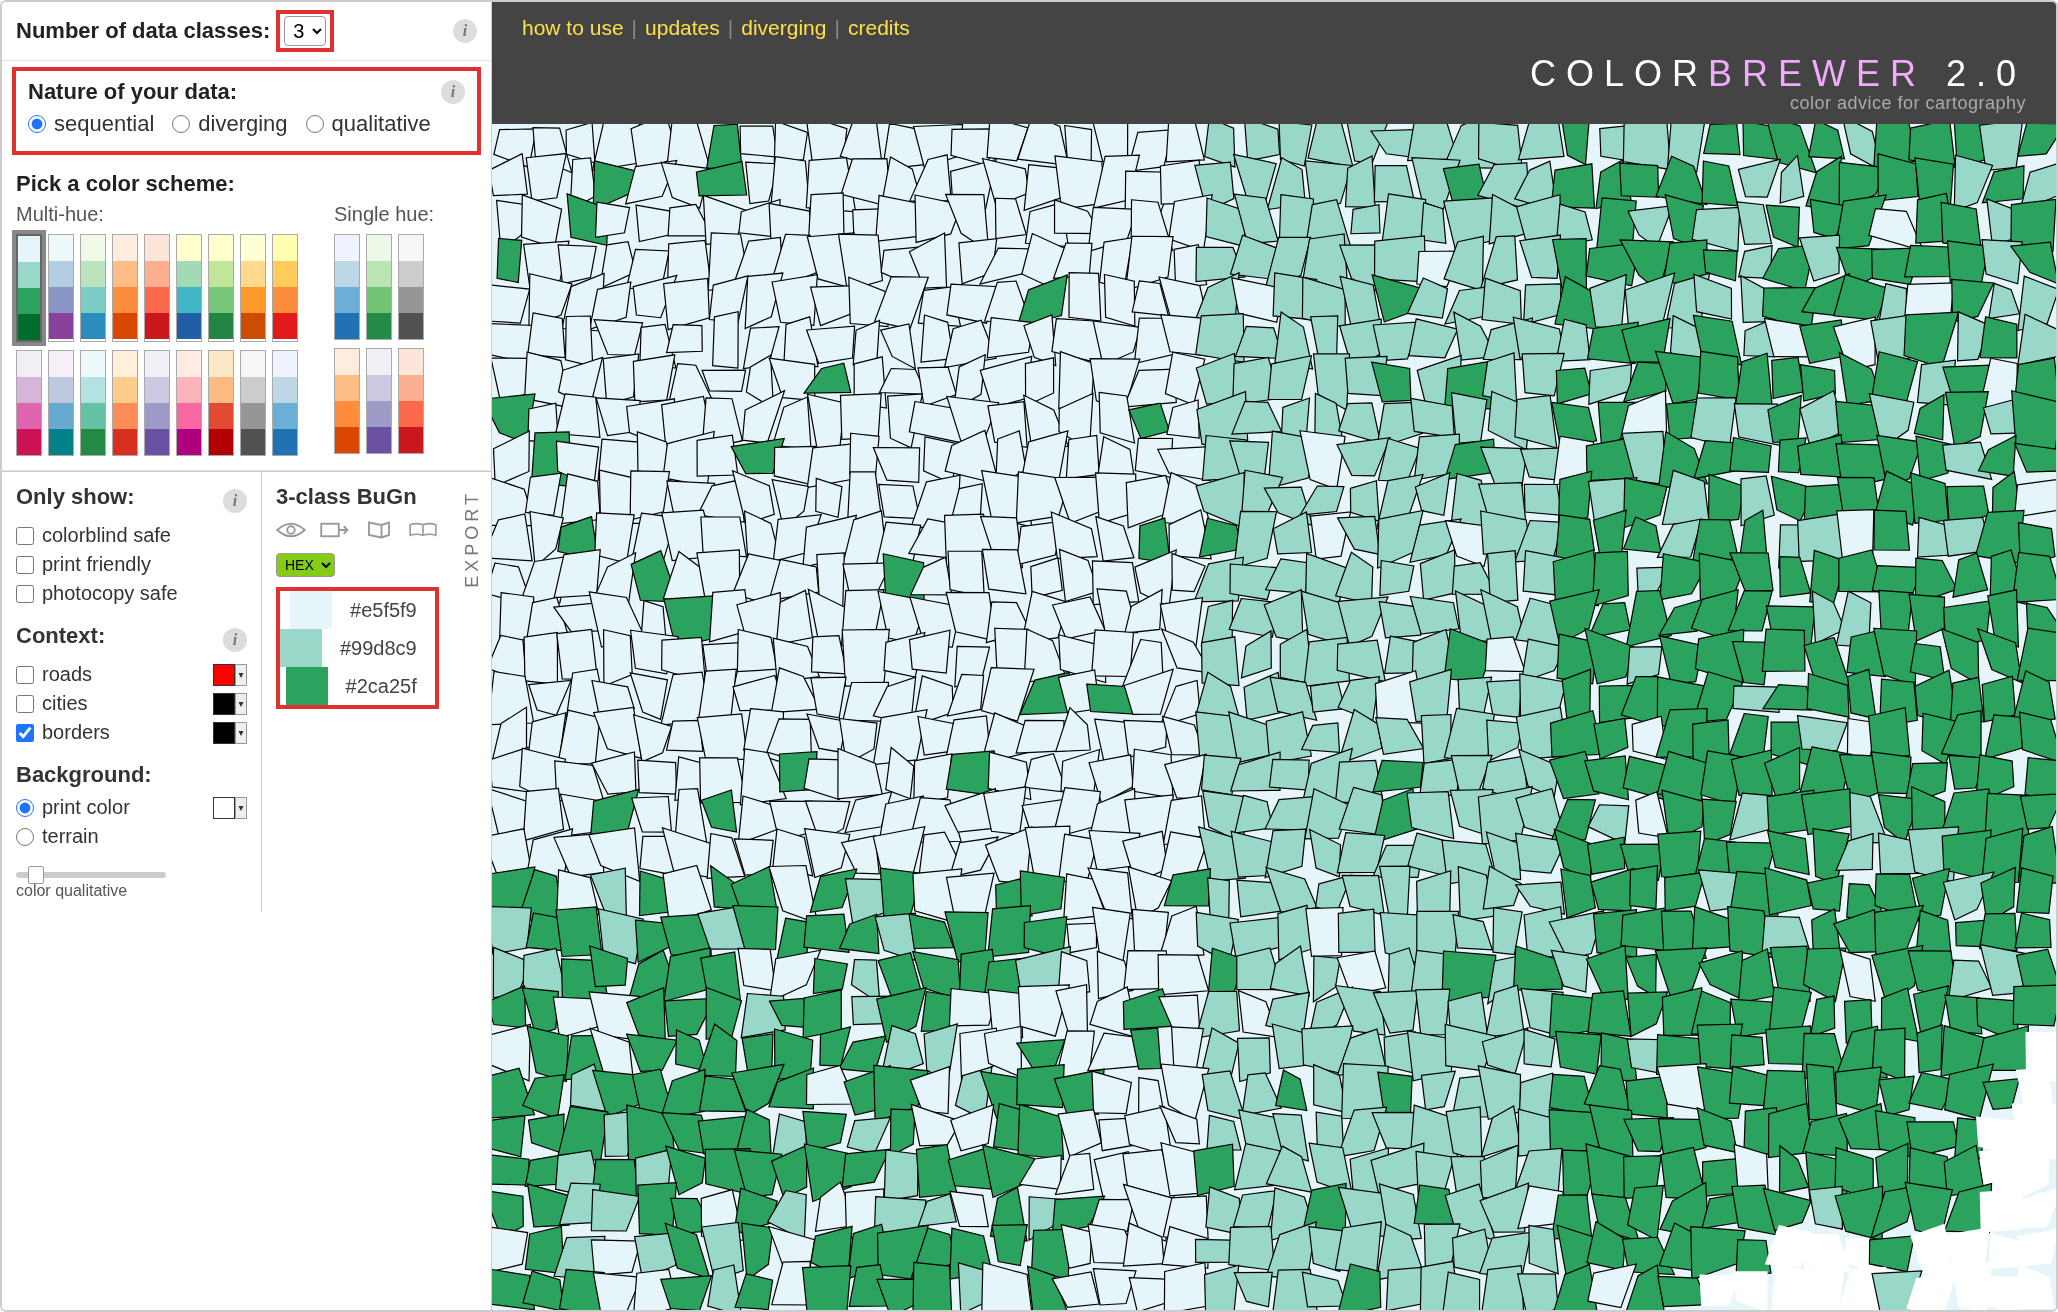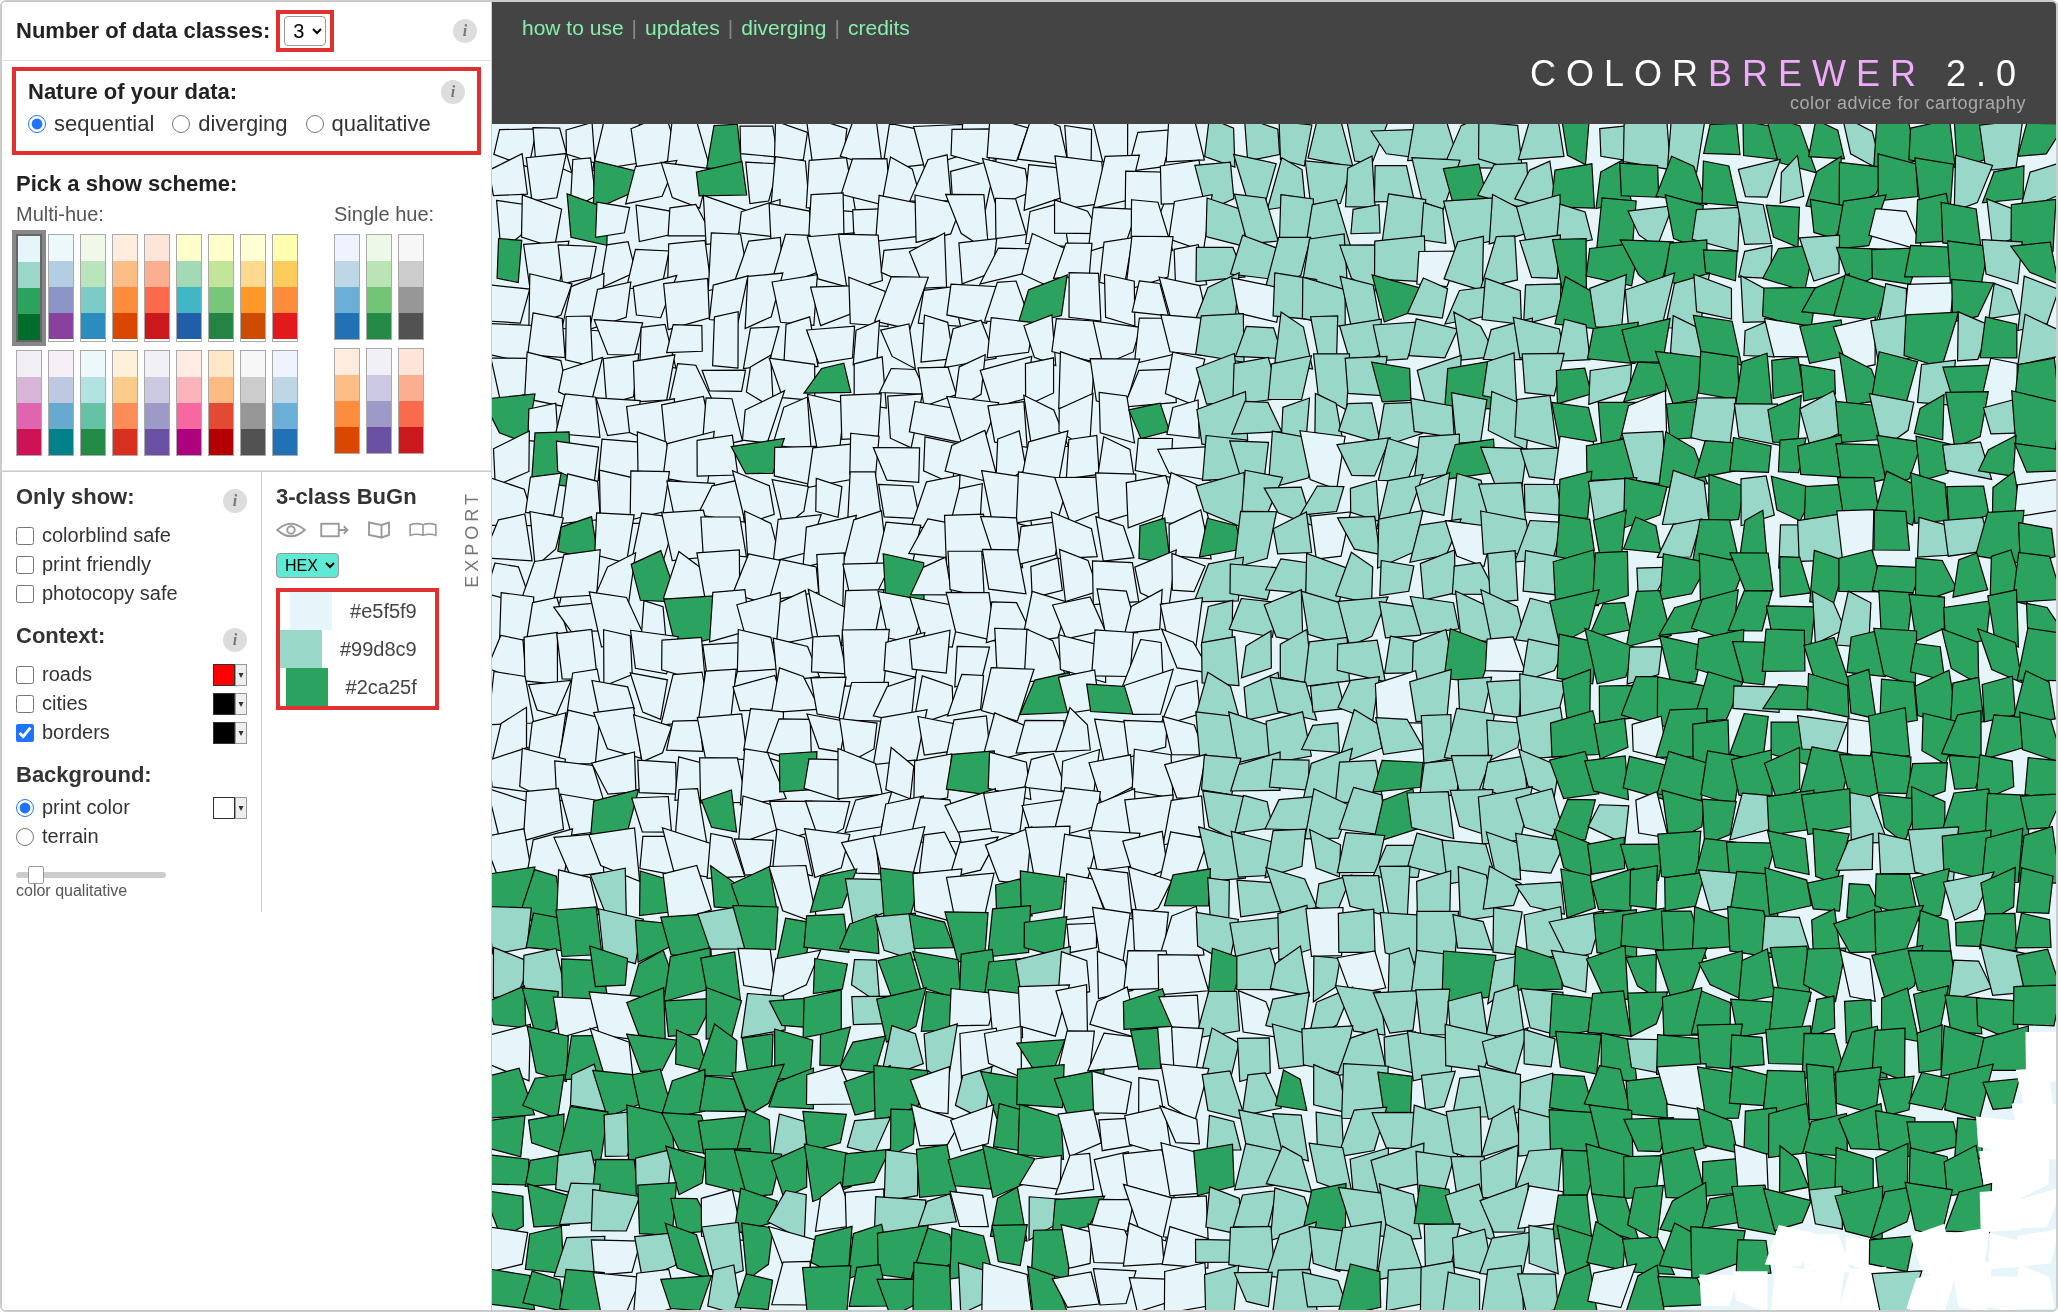--- a/index.html
+++ b/index.html
@@ -36,21 +36,21 @@
     height: 122px;
     background: #444;
     color: #ddd;
     padding: 14px 30px 10px 30px;
     display: flex;
     flex-direction: column;
     justify-content: space-between;
   }
   .header-links { display: flex; gap: 8px; font-size: 21px; color: #e8e8e8;}
   .header-links .sep { color: #888; }
-  .header-links a { color: #86efac; text-decoration: none; }
+  .header-links a { color: #fde047; text-decoration: none; }
   .brand { text-align: right; }
   .brand-title { font-size: 36px; letter-spacing: 10px; font-weight: 300; }
   .brand-white { color: #fff; }
   .brand-orange { color: #f0abfc; font-weight: 400;}
   .brand-ver { color:#fff; font-weight:400;}
   .brand-sub { font-size: 18px; color: #aaa; margin-top: -2px; letter-spacing: 0.5px;}
   .map-svg { width: 100%; height: calc(100% - 122px); display: block; }
   
   .section { padding: 10px 14px; border-bottom: 1px solid #e0e0e0; position: relative;}
   .row { display: flex; align-items: center; gap: 8px; }
@@ -104,21 +104,21 @@
   .slider-label { font-size:16px; color:#555; margin-top:4px;}
   .scheme-detail { padding: 12px 14px; }
   .scheme-name { font-size:22px; font-weight:600; margin-bottom:8px;}
   .tool-icons { display:flex; gap:14px; align-items:center; margin-bottom:8px;}
   .tool-icons svg { width:30px; height:24px; }
   .export-vert {
     writing-mode: vertical-rl; transform: rotate(180deg);
     font-size:18px; color:#777; letter-spacing:4px;
     position:absolute; right:8px; top:18px;
   }
-  .format-select { font-size:16px; padding:2px 4px; border:1px solid #999; background:#5eead4; border-radius:4px;}
+  .format-select { font-size:14px; padding:2px 4px; border:1px solid #999; background:#84cc16; border-radius:4px;}
   .color-list { margin-top:10px; border:4px solid #e03030; display:inline-block; padding:0;}
   .color-list-row { display:flex; align-items:center;justify-content:flex-end; }
   .color-list-row .sw { width:42px; height:38px; }
   .color-list-row .hex { padding: 0 18px; font-size:20px; color:#444;}
   .sec-header-row{display:flex;align-items:center;justify-content:space-between;}
 </style>
 </head>
 <body>
 
 <div class="left-panel">
@@ -151,21 +151,21 @@
           <span>diverging</span>
         </label>
       <label class="row">
           <input type="radio" name="nat" style=""> 
           <span>qualitative</span>
         </label>
     </div>
   </div>
 
   <div class="scheme-section">
-    <div class="label-strong">Pick a show scheme:</div>
+    <div class="label-strong">Pick a color scheme:</div>
     <div class="scheme-cols" style="margin-top:6px;">
       <div class="scheme-col">
         <div class="scheme-col-label">Multi-hue:</div>
         <div class="ramp-grid" id="multi-row1">
             <div class="ramp selected">
               <div class="cell" style="background: rgb(229, 245, 249);"></div>
               <div class="cell" style="background: rgb(153, 216, 201);"></div>
               <div class="cell" style="background: rgb(44, 162, 95);"></div>
               <div class="cell" style="background: rgb(0, 109, 44);"></div>
             </div>

